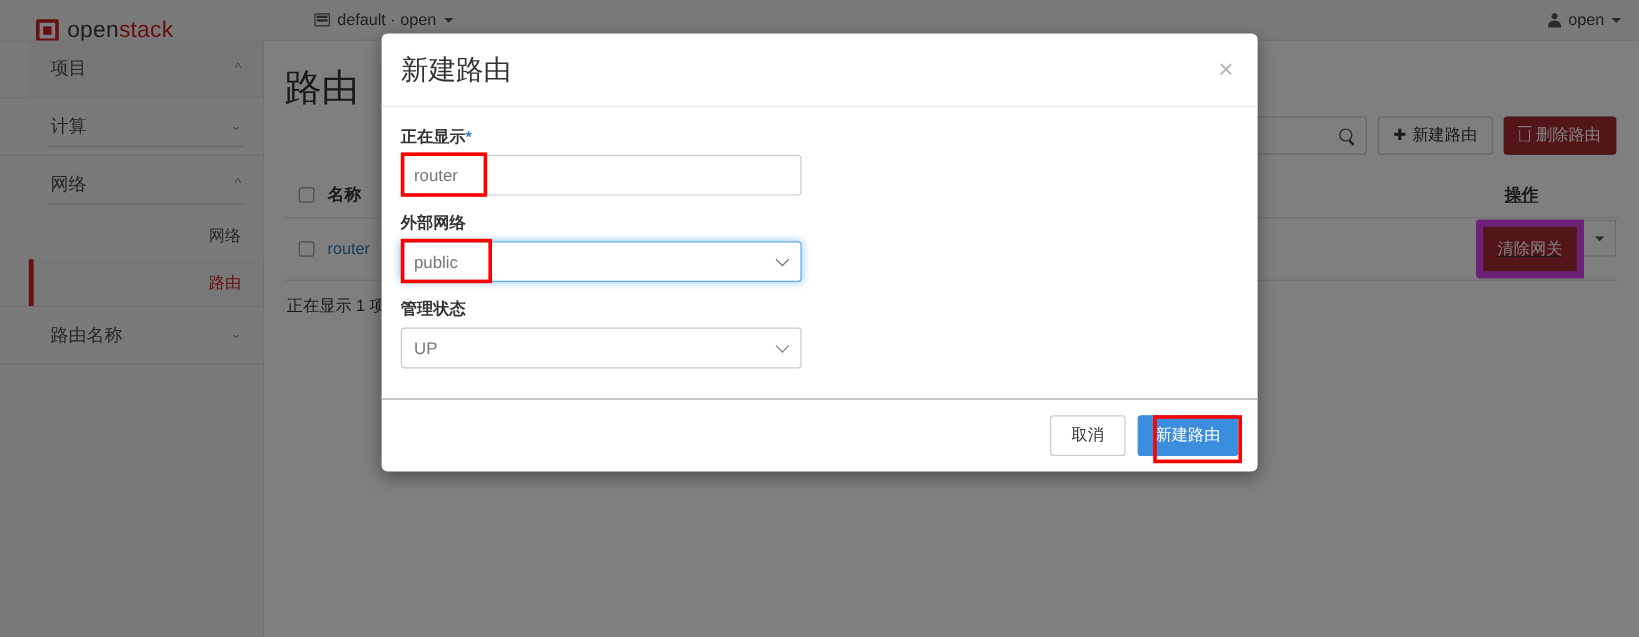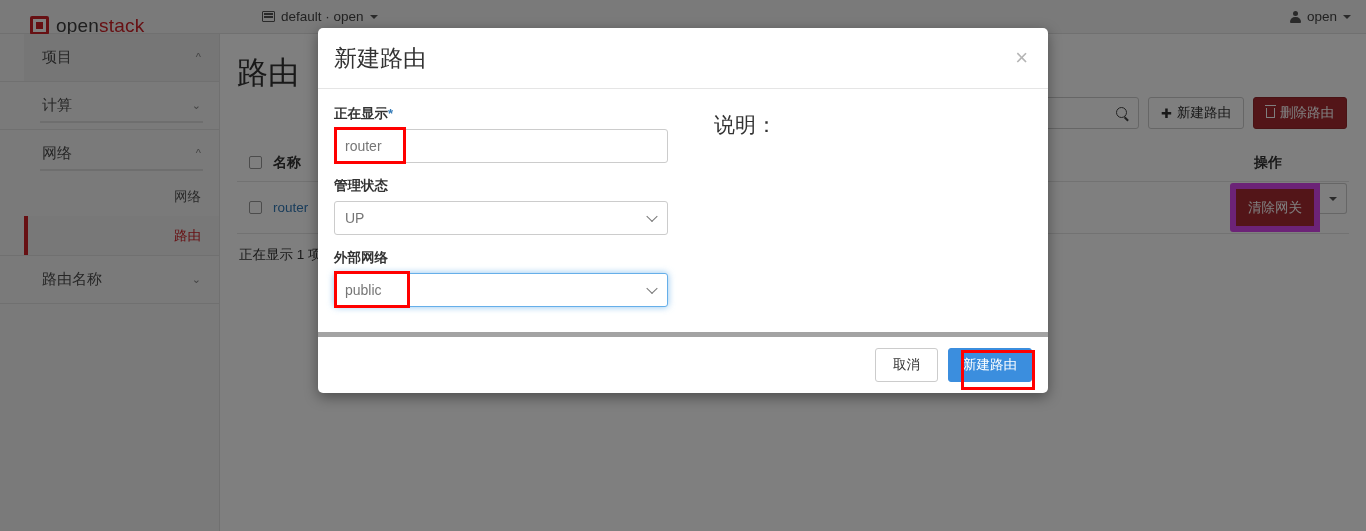--- a/index.html
+++ b/index.html
@@ -166,21 +166,21 @@
     border-bottom: 1px solid #e5e5e5;
   }
   .tbl-head { height: 38px; font-weight: bold; color: #333; font-size: 14px; }
   .tbl-body { height: 52px; }
   .cb-cell { width: 36px; display: flex; justify-content: center; }
   .checkbox {
     width: 13px; height: 13px; border: 1px solid #999; background: #fff; border-radius: 2px;
     cursor: pointer;
   }
   .col-name { width: 260px; }
-  .col-ops { margin-left: auto; display: flex; align-items: center; justify-content: flex-end; padding-right: 2px; }
+  .col-ops { margin-left: auto; display: flex; align-items: center; justify-content: flex-end; padding-right: 2px; text-decoration: underline; }
   .tbl-head .col-ops { justify-content: center; width: 160px; margin-left: auto; }
   .link { color: #337ab7; text-decoration: none; cursor: pointer; font-size: 13.5px; }
   .ops-group { display: flex; }
   .ops-main {
     background: #a62b31; color: #fff; border: 6px solid #d946ef;
     border-radius: 3px 0 0 3px; height: 49px; padding: 0 12px;
     display: flex; align-items: center; font-size: 13.5px; cursor: pointer;
   }
   .ops-caret {
     background: #fff; border: 1px solid #ccc; border-left: none;
@@ -245,21 +245,21 @@
   }
 
   .annot {
     position: absolute;
     border: 3px solid #ff0000;
     pointer-events: none;
     z-index: 5;
   }
 
   .modal-footer {
-    height: 61px; border-top: 5px solid #a3a3a3;
+    height: 61px; border-top: 1px solid #a3a3a3;
     display: flex; align-items: center; justify-content: flex-end;
     gap: 10px; padding: 0 16px; position: relative;
   }
   .btn-cancel {
     background: #fff; border: 1px solid #ccc; color: #333;
     height: 34px; padding: 0 17px; border-radius: 3px;
     font-size: 13.5px; cursor: pointer;
     font-family: "Liberation Sans", sans-serif;
   }
   .btn-primary {
@@ -392,40 +392,39 @@
     <div class="modal-body">
       <div class="form-col">
 
         <div class="field">
           <label class="field-label"><span>正在显示</span><span class="req">*</span></label>
           <div class="ctrl">router</div>
           <div class="annot" style="left:0px; top:22px; width:72px; height:37px;"></div>
         </div>
 
         <div class="field">
-          <label class="field-label">管理状态</label>
-          <div class="ctrl select-ctrl">
-            <span>UP</span>
-            <span class="chev-dn"></span>
-          </div>
-        </div>
-
-        <div class="field">
           <label class="field-label">外部网络</label>
           <div class="ctrl select-ctrl focused">
             <span>public</span>
             <span class="chev-dn"></span>
           </div>
           <div class="annot" style="left:0px; top:22px; width:76px; height:37px;"></div>
         </div>
 
+        <div class="field">
+          <label class="field-label">管理状态</label>
+          <div class="ctrl select-ctrl">
+            <span>UP</span>
+            <span class="chev-dn"></span>
+          </div>
+        </div>
+
       </div>
 
       <div class="help-col">
-        <h3 class="help-title">说明：</h3>
       </div>
     </div>
 
     <div class="modal-footer">
       <button class="btn-cancel">取消</button>
       <button class="btn-primary">新建路由</button>
       <div class="footer-annot"></div>
     </div>
   </div>
 

